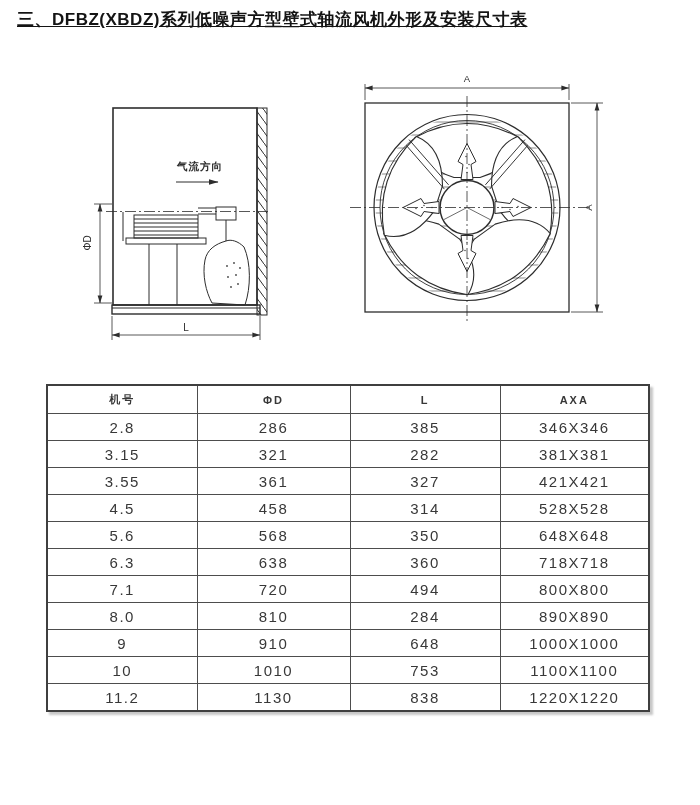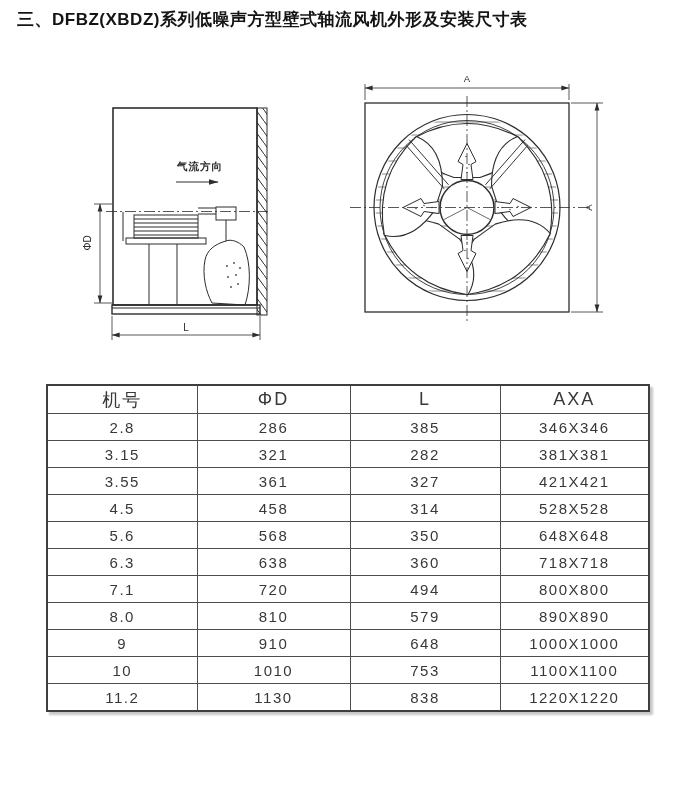--- a/index.html
+++ b/index.html
@@ -6,39 +6,39 @@
   body {
     width:700px; height:805px;
     background:#ffffff;
     font-family:"Liberation Sans","DejaVu Sans",sans-serif;
     position:relative;
     overflow:hidden;
   }
   .doc-title {
     position:absolute; left:17px; top:8px;
     font-size:17px; font-weight:bold; color:#141414;
-    letter-spacing:0.5px; white-space:nowrap;
+    letter-spacing:0.5px; white-space:nowrap;text-decoration:underline;
   }
   .drawings-svg { position:absolute; left:0; top:0; }
 
   .spec-table {
     position:absolute; left:46px; top:384px; width:602px;
     border-collapse:collapse; table-layout:fixed;
     background:#fff;
     border:2px solid #3f3f3f;
     box-shadow:3px 3px 2px rgba(130,130,130,0.45);
   }
   .spec-table th, .spec-table td {
     border:1px solid #4d4d4d;
     text-align:center; vertical-align:middle;
     color:#383838; padding:0;
     letter-spacing:1.5px;
   }
   .spec-table th {
-    height:27px; font-weight:normal; font-size:18px; letter-spacing:2px;
+    height:27px; font-weight:bold; font-size:11px; letter-spacing:2px;
   }
   .spec-table td { height:26px; font-size:15px; }
 
   svg text { fill:#2d2d2d; font-family:"Liberation Sans","DejaVu Sans",sans-serif; }
   .dim-label { font-size:10px; }
   .dim-label-small { font-size:9.5px; }
   .airflow-label { font-size:10.5px; font-weight:bold; letter-spacing:1px; }
 </style>
 </head>
 <body>
@@ -286,21 +286,21 @@
       </tr>
       <tr>
         <td>7.1</td>
         <td>720</td>
         <td>494</td>
         <td>800X800</td>
       </tr>
       <tr>
         <td>8.0</td>
         <td>810</td>
-        <td>579</td>
+        <td>284</td>
         <td>890X890</td>
       </tr>
       <tr>
         <td>9</td>
         <td>910</td>
         <td>648</td>
         <td>1000X1000</td>
       </tr>
       <tr>
         <td>10</td>

